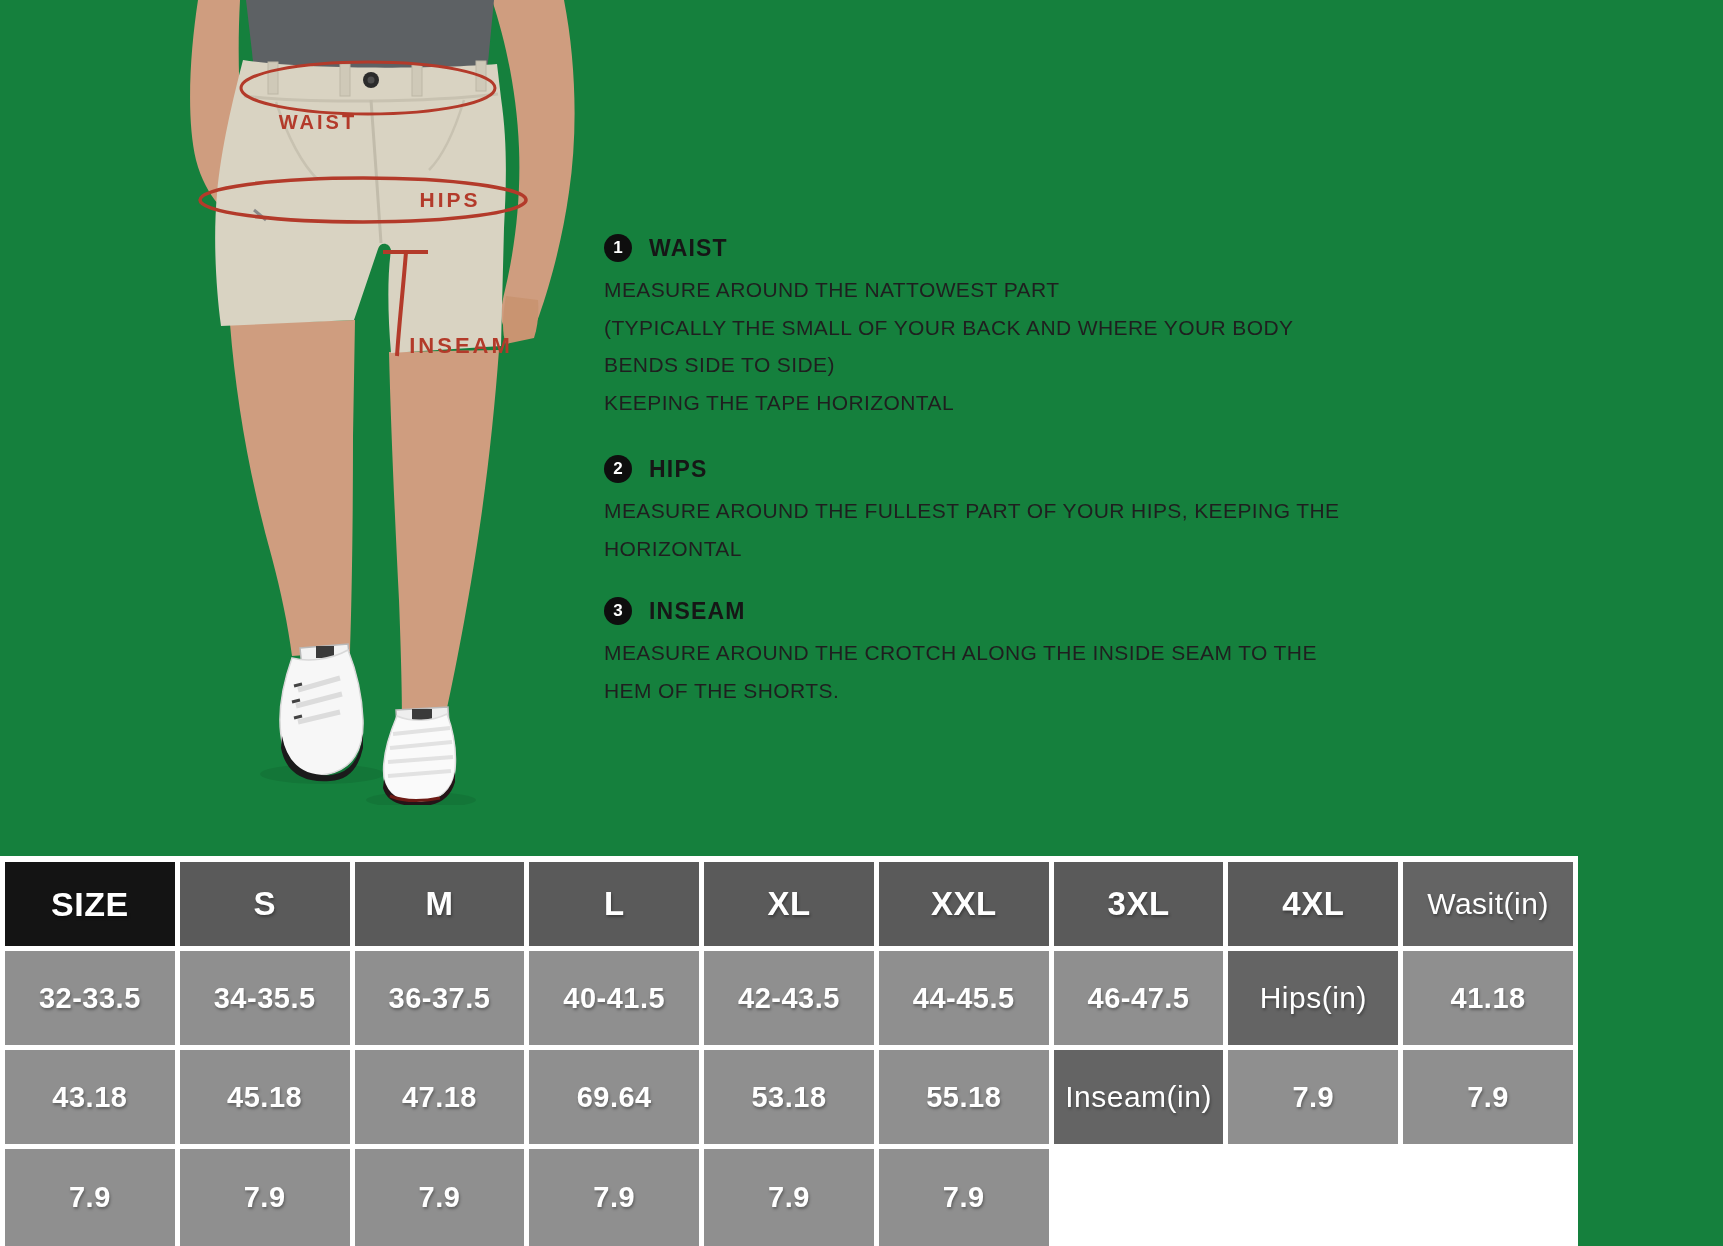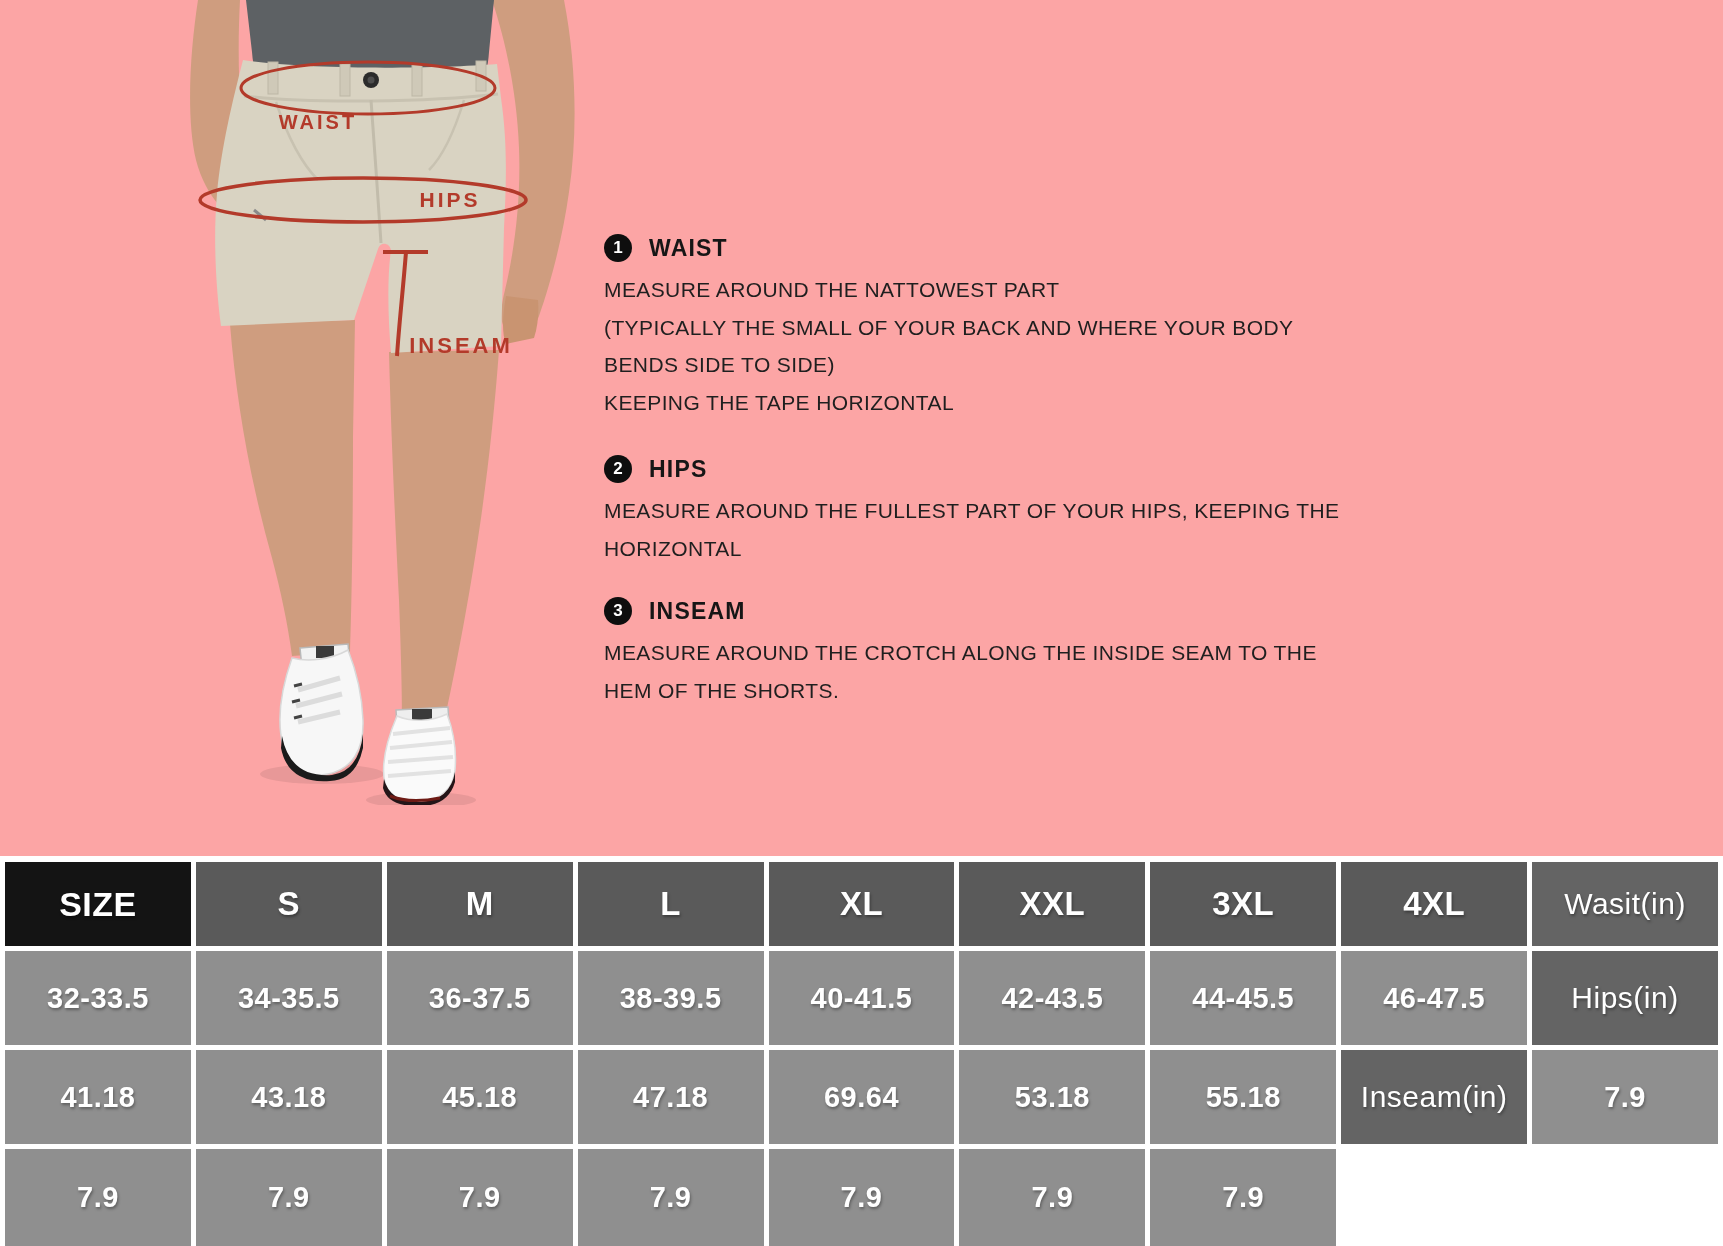--- a/index.html
+++ b/index.html
@@ -1,17 +1,17 @@
 <!DOCTYPE html>
 <html style="--header-corner-bg: #141414; --header-bg: #5a5a5a; --row-label-bg: #646464; --cell-bg: #8f8f8f; --grid: #ffffff; --text: #ffffff; --annotation: #b33a2a;"><head>
 <meta charset="utf-8">
 <style>
   html,body { margin:0; padding:0; background:#ffffff; }
   .canvas {
-    position:relative; width:1723px; height:1246px; background:#fca5a5;
+    position:relative; width:1723px; height:1246px; background:#15803d;
     overflow:hidden; font-family:"Liberation Sans", sans-serif;
   }
 
   
   .photo { position:absolute; left:140px; top:0; width:445px; height:805px; }
   .ann { fill:none; stroke:var(--annotation,#b33a2a); }
   .ann-text {
     fill:var(--annotation,#b33a2a); font-weight:bold; letter-spacing:3px;
     font-family:"Liberation Sans", sans-serif; text-anchor:middle;
   }
@@ -26,21 +26,21 @@
   .bullet {
     width:28px; height:28px; border-radius:50%; background:#0e0e0e; color:#ffffff;
     font-size:17px; font-weight:bold; display:flex; align-items:center; justify-content:center;
     flex:0 0 auto;
   }
   .instr-title { font-size:23px; font-weight:bold; color:#161616; letter-spacing:1.2px; }
   .instr-line { font-size:21px; color:#1f1f1f; line-height:37.5px; letter-spacing:0.4px; white-space:nowrap; }
 
   
   .size-table {
-    position:absolute; left:0; top:856px; width:1723px; height:390px;
+    position:absolute; left:0; top:856px; width:1578px; height:390px;
     display:grid; grid-template-columns:repeat(9,1fr);
     grid-template-rows:84px 94px 94px 1fr;
     gap:5px; padding:6px 5px 0 5px; box-sizing:border-box; background:var(--grid,#ffffff);
   }
   .cell {
     display:flex; align-items:center; justify-content:center;
     color:var(--text,#ffffff); text-shadow:1px 2px 3px rgba(0,0,0,0.35);
     letter-spacing:0.5px;
   }
   .cell.corner { background:var(--header-corner-bg,#141414); font-size:34px; font-weight:bold; }
@@ -154,21 +154,20 @@
     <div class="cell head">L</div>
     <div class="cell head">XL</div>
     <div class="cell head">XXL</div>
     <div class="cell head">3XL</div>
     <div class="cell head">4XL</div>
 
     <div class="cell rlabel">Wasit(in)</div>
     <div class="cell val">32-33.5</div>
     <div class="cell val">34-35.5</div>
     <div class="cell val">36-37.5</div>
-    <div class="cell val">38-39.5</div>
     <div class="cell val">40-41.5</div>
     <div class="cell val">42-43.5</div>
     <div class="cell val">44-45.5</div>
     <div class="cell val">46-47.5</div>
 
     <div class="cell rlabel">Hips(in)</div>
     <div class="cell val">41.18</div>
     <div class="cell val">43.18</div>
     <div class="cell val">45.18</div>
     <div class="cell val">47.18</div>

